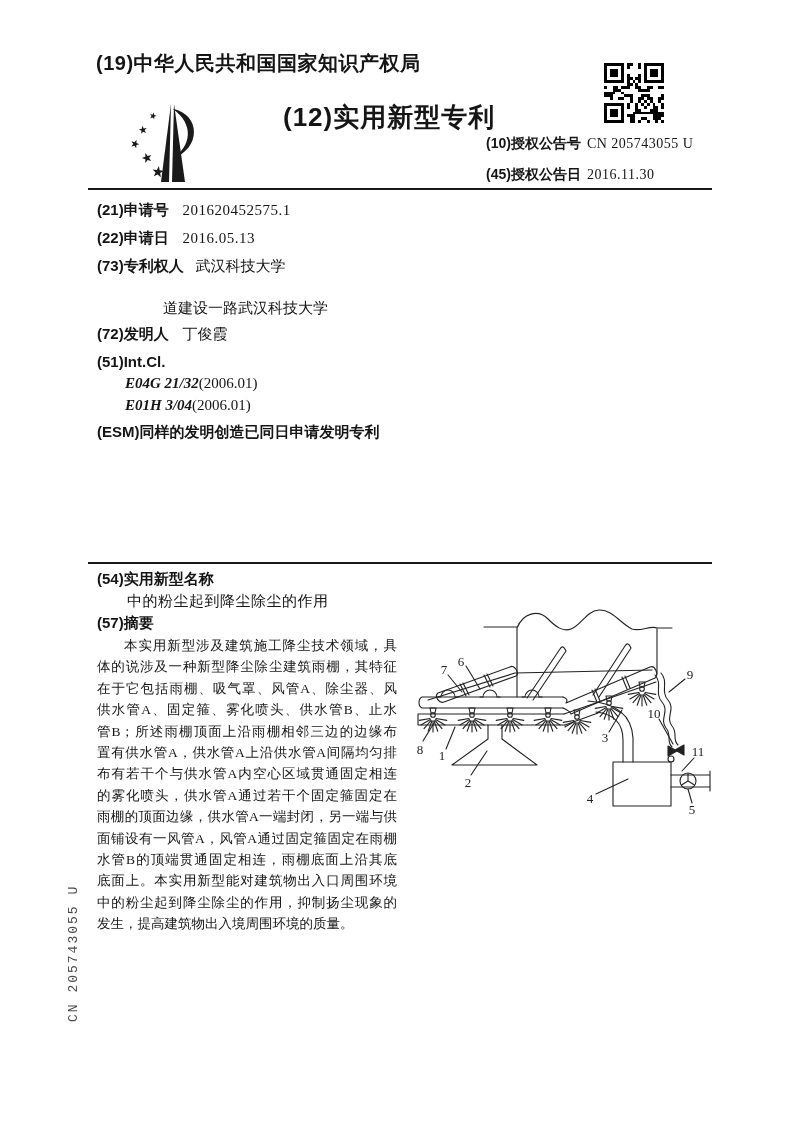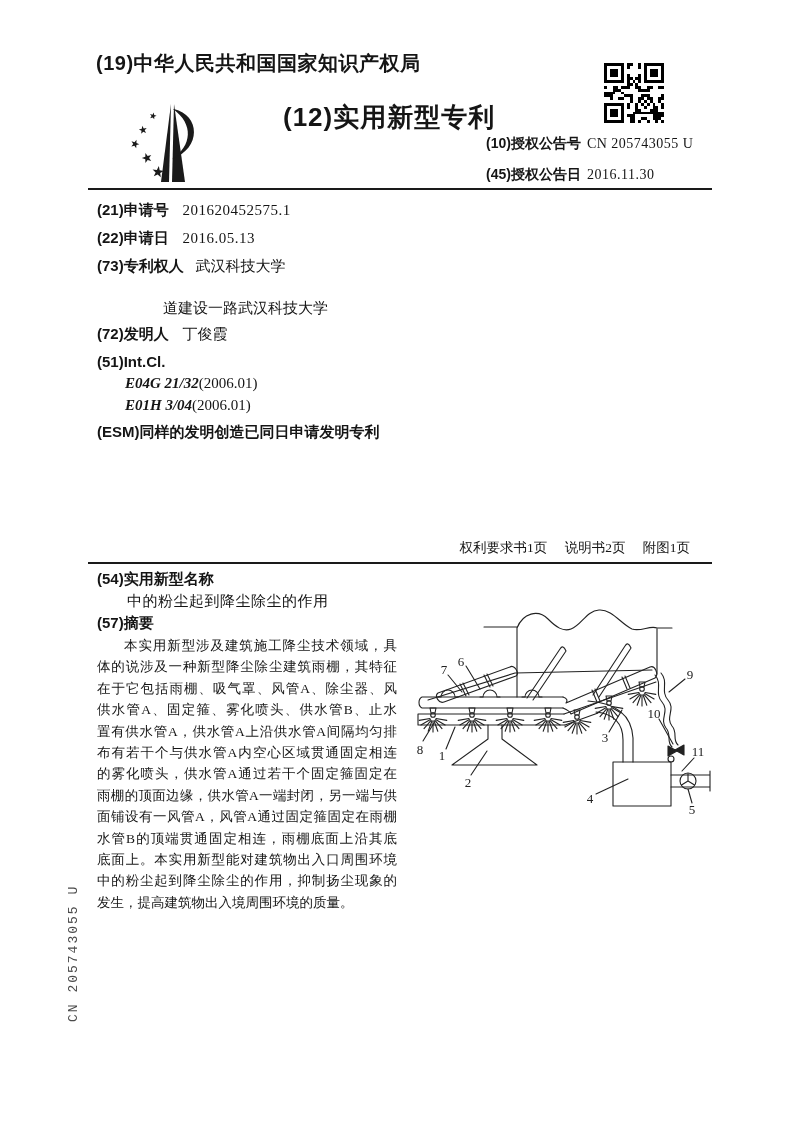--- a/index.html
+++ b/index.html
@@ -224,37 +224,33 @@
   </div>
   <div class="abs row f-label" style="left:97px;top:353px;">(51)Int.Cl.</div>
   <div class="abs row" style="left:125px;top:375px;">
     <span class="f-val italic b">E04G 21/32</span><span class="f-val">(2006.01)</span>
   </div>
   <div class="abs row" style="left:125px;top:397px;">
     <span class="f-val italic b">E01H 3/04</span><span class="f-val">(2006.01)</span>
   </div>
   <div class="abs row f-label" style="left:97px;top:423px;">(ESM)同样的发明创造已同日申请发明专利</div>
 
-  <div class="abs pages-line serif">
-    <span>权利要求书1页</span>
-    <span>说明书2页</span>
-    <span>附图1页</span>
-  </div>
 
   <div class="abs rule rule2"></div>
 
   <div class="abs row f-label" style="left:97px;top:570px;">(54)实用新型名称</div>
   <div class="abs row f-val" style="left:127px;top:592px;letter-spacing:.5px;">中的粉尘起到降尘除尘的作用</div>
   <div class="abs row f-label" style="left:97px;top:614px;">(57)摘要</div>
 
   <div class="abs abstract serif">
     <div class="abstract-line first">本实用新型涉及建筑施工降尘技术领域，具</div>
     <div class="abstract-line">体的说涉及一种新型降尘除尘建筑雨棚，其特征</div>
     <div class="abstract-line">在于它包括雨棚、吸气罩、风管A、除尘器、风机、</div>
     <div class="abstract-line">供水管A、固定箍、雾化喷头、供水管B、止水夹、风</div>
+    <div class="abstract-line">管B；所述雨棚顶面上沿雨棚相邻三边的边缘布</div>
     <div class="abstract-line">置有供水管A，供水管A上沿供水管A间隔均匀排</div>
     <div class="abstract-line">布有若干个与供水管A内空心区域贯通固定相连</div>
     <div class="abstract-line">的雾化喷头，供水管A通过若干个固定箍固定在</div>
     <div class="abstract-line">雨棚的顶面边缘，供水管A一端封闭，另一端与供</div>
     <div class="abstract-line">面铺设有一风管A，风管A通过固定箍固定在雨棚</div>
     <div class="abstract-line">水管B的顶端贯通固定相连，雨棚底面上沿其底</div>
     <div class="abstract-line">底面上。本实用新型能对建筑物出入口周围环境</div>
     <div class="abstract-line">中的粉尘起到降尘除尘的作用，抑制扬尘现象的</div>
     <div class="abstract-line last">发生，提高建筑物出入境周围环境的质量。</div>
   </div>

